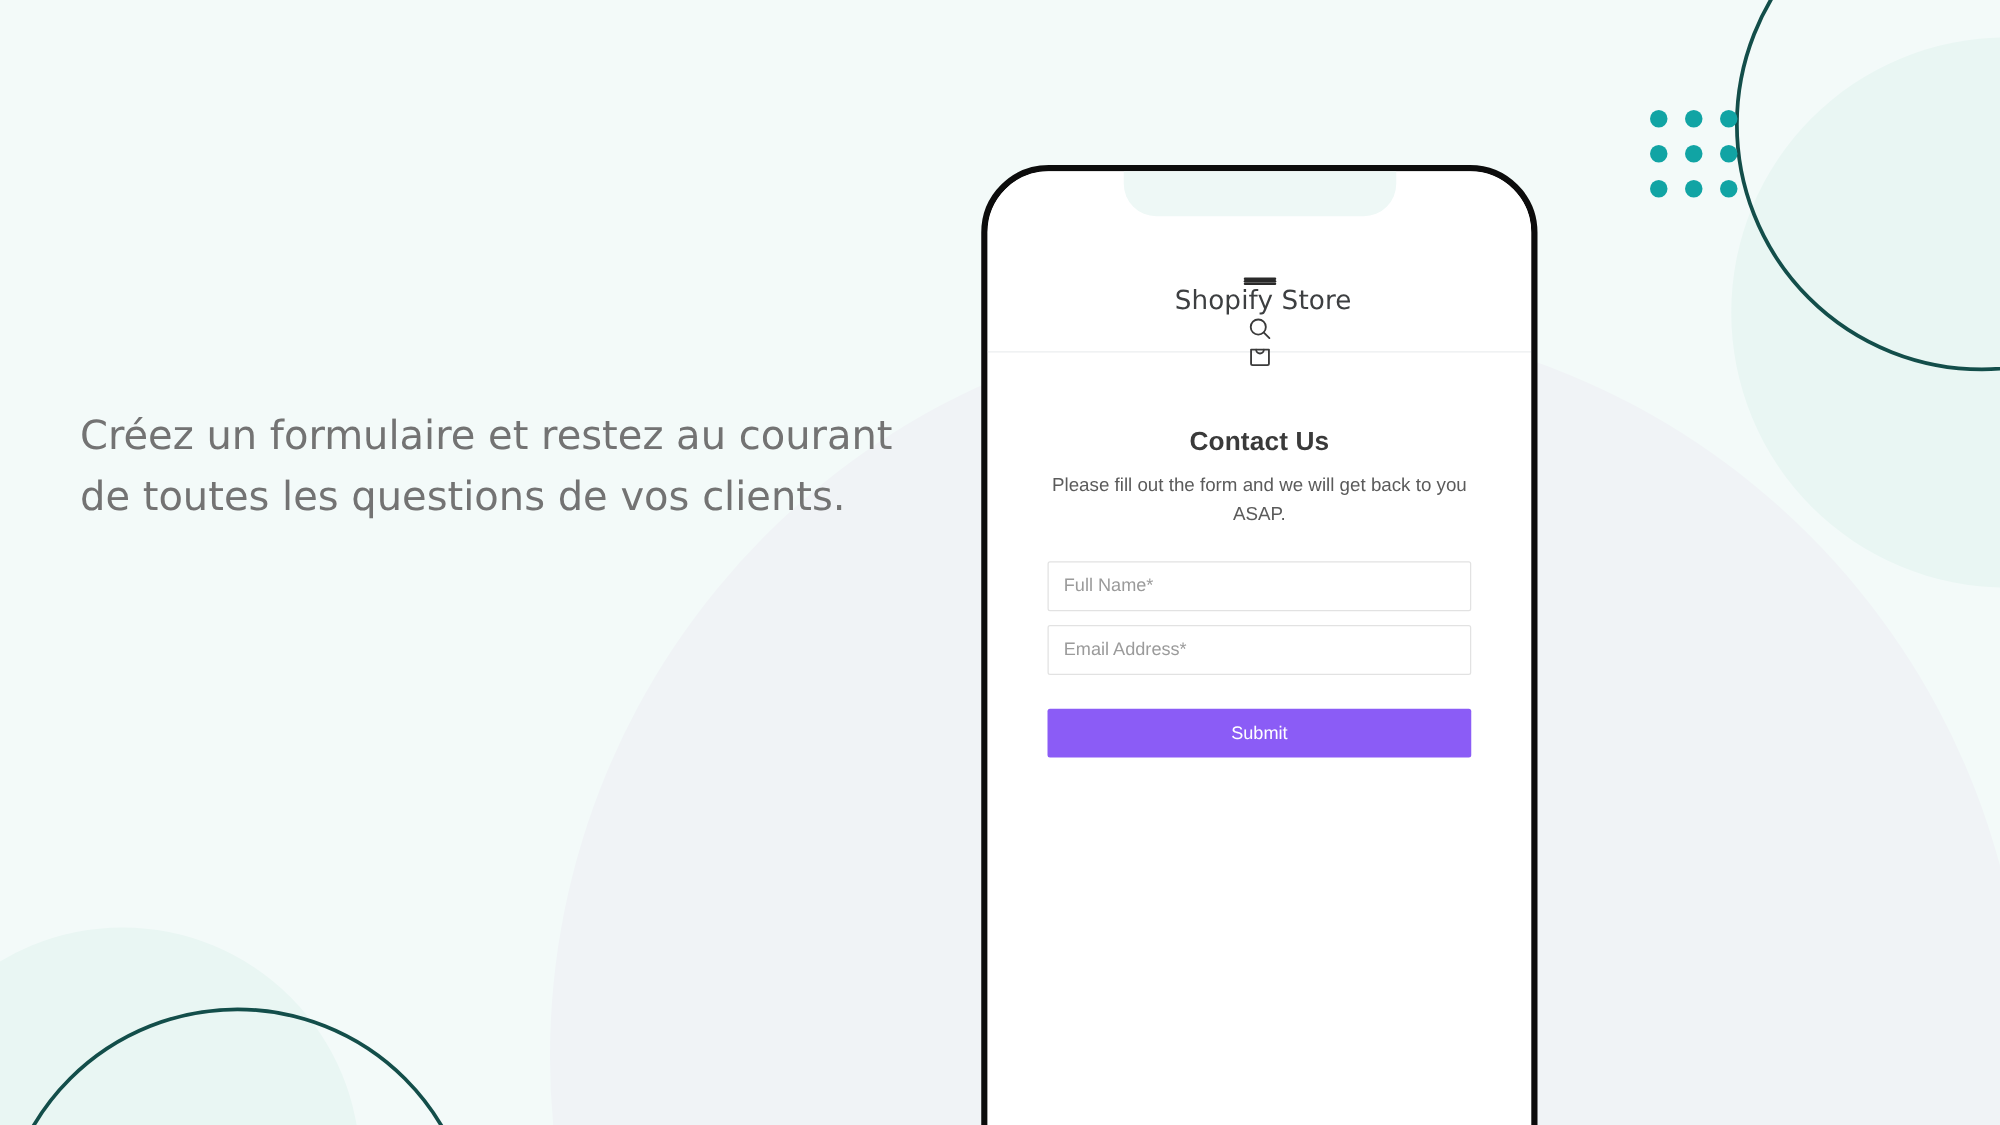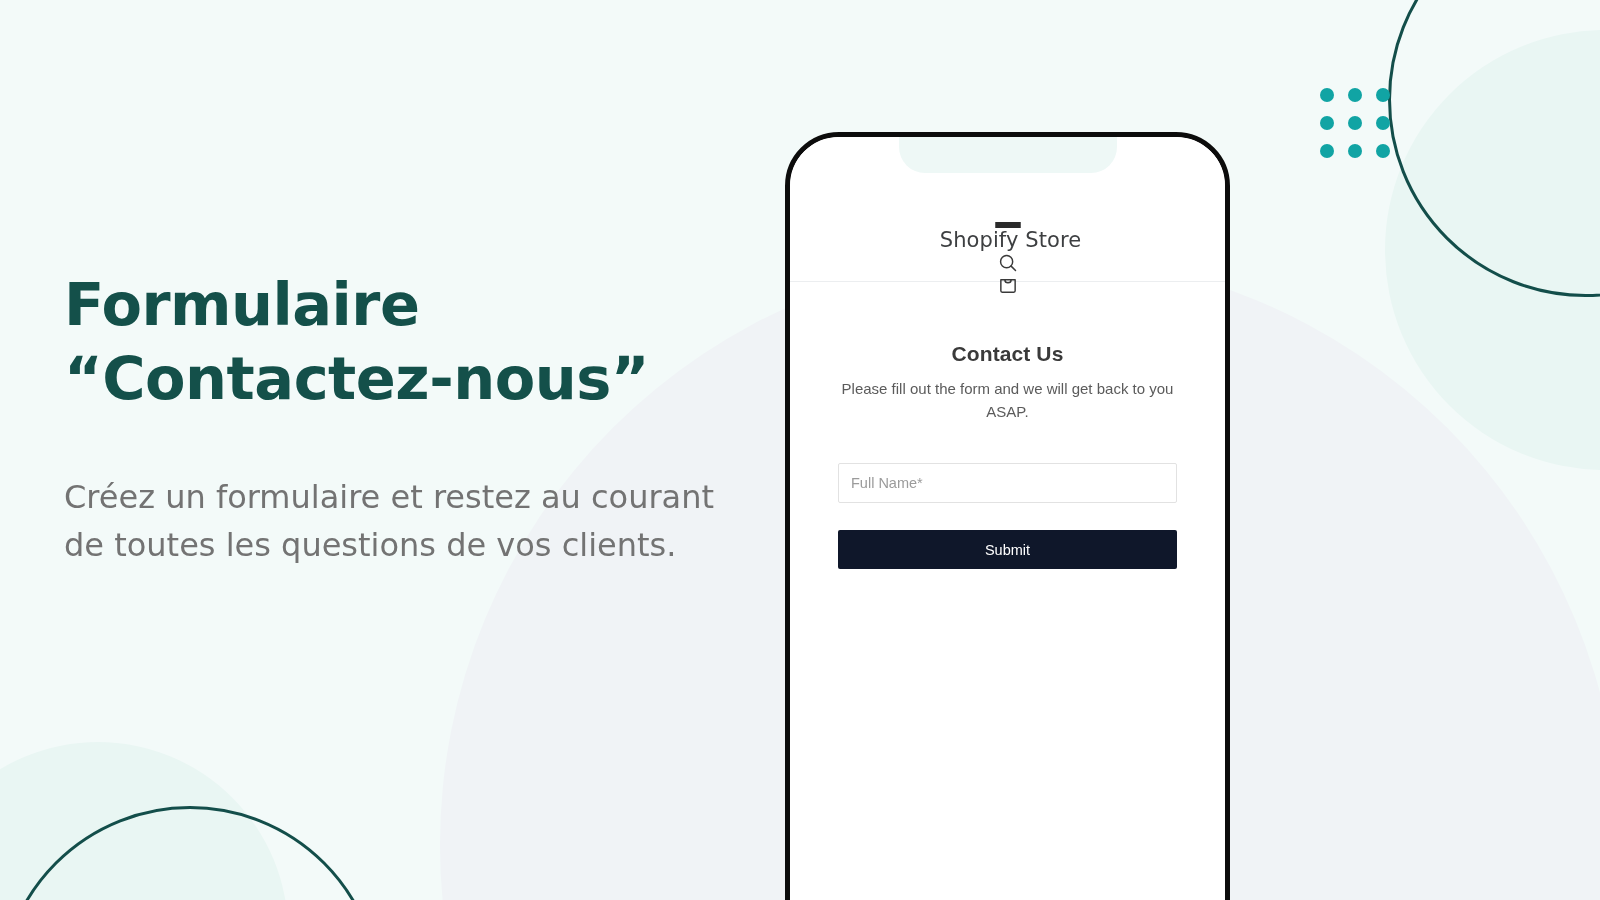--- a/index.html
+++ b/index.html
@@ -217,21 +217,21 @@
     margin: 12px 0 0 0;
     text-align: center;
     font-family: "Liberation Sans", sans-serif;
     font-size: 15px;
     line-height: 1.5;
     font-weight: 400;
     color: #5b5b5b;
   }
 
   #contact-fields {
-    margin-top: 40px;
+    margin-top: 26px;
     display: flex;
     flex-direction: column;
     gap: 11px;
   }
   .form-field {
     width: 100%;
     box-sizing: border-box;
     height: 40px;
     padding: 0 12px;
     border: 1px solid #e2e2e2;
@@ -248,21 +248,21 @@
     padding-top: 10px;
     resize: none;
     line-height: 1.4;
   }
   #submit-button {
     margin-top: 27px;
     width: 100%;
     height: 39px;
     border: none;
     border-radius: 2px;
-    background: #0f172a;
+    background: #8b5cf6;
     color: #ffffff;
     font-family: "Liberation Sans", sans-serif;
     font-size: 14.5px;
     font-weight: 400;
     cursor: pointer;
   }
 </style>
 </head>
 <body>
 
@@ -280,22 +280,20 @@
     <span class="dot"></span>
     <span class="dot"></span>
     <span class="dot"></span>
     <span class="dot"></span>
     <span class="dot"></span>
     <span class="dot"></span>
     <span class="dot"></span>
   </div>
 
   <div id="left-copy">
-    <h1 id="page-heading">Formulaire
-“Contactez-nous”</h1>
     <p id="page-subtext">Créez un formulaire et restez au courant de toutes les questions de vos clients.</p>
   </div>
 
   <div id="phone-frame">
     <div id="phone-screen">
       <div id="phone-notch"></div>
 
       <div id="store-header">
         <div id="hamburger-icon">
           <span></span>
@@ -319,20 +317,21 @@
           </svg>
         </div>
       </div>
 
       <div id="contact-form-section">
         <h2 id="contact-title">Contact Us</h2>
         <p id="contact-subtitle">Please fill out the form and we will get back to you ASAP.</p>
 
         <div id="contact-fields">
           <input class="form-field" id="field-full-name" type="text" placeholder="Full Name*" style="">
+          <input class="form-field" id="field-email" type="text" placeholder="Email Address*" style="">
         </div>
 
         <button id="submit-button">Submit</button>
       </div>
     </div>
   </div>
 
 </div>
 
 </body></html>

